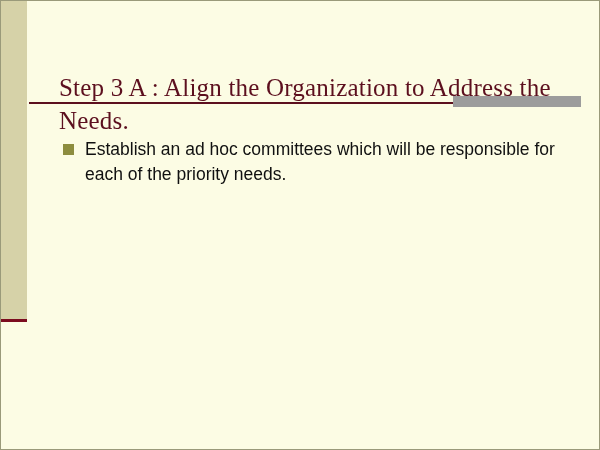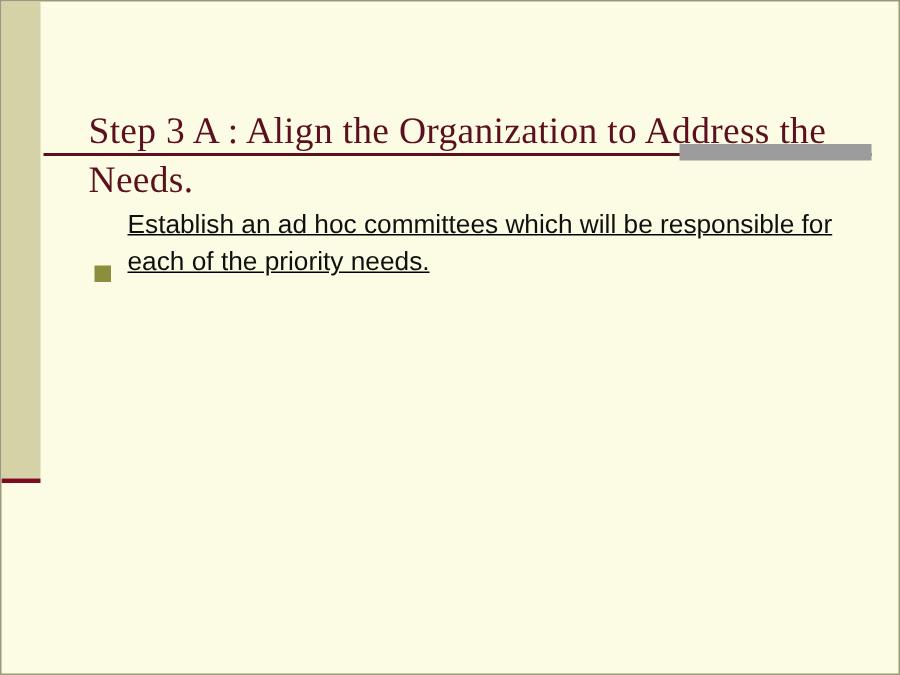--- a/index.html
+++ b/index.html
@@ -71,23 +71,22 @@
   }
   
   .body {
     position: absolute;
     left: 62px;
     top: 136px;
     width: 512px;
   }
   .bullet-row {
     display: flex;
-    align-items: flex-end;
+    align-items: flex-start;
     margin-bottom: 28px;
-    text-decoration: underline;
   }
   .bullet-marker {
     flex: 0 0 auto;
     width: 11px;
     height: 11px;
     background: #8d8d3e;
     margin-top: 7px;
     margin-right: 11px;
   }
   .bullet-text {

